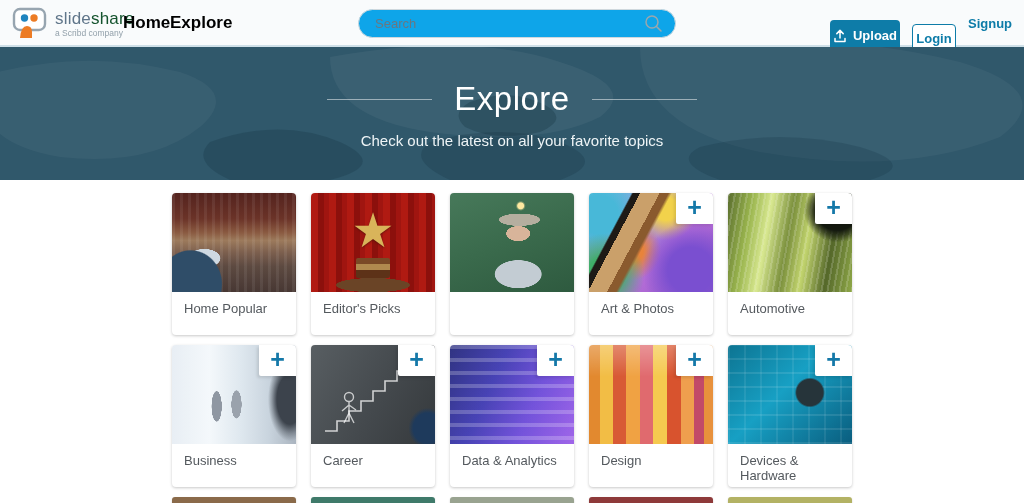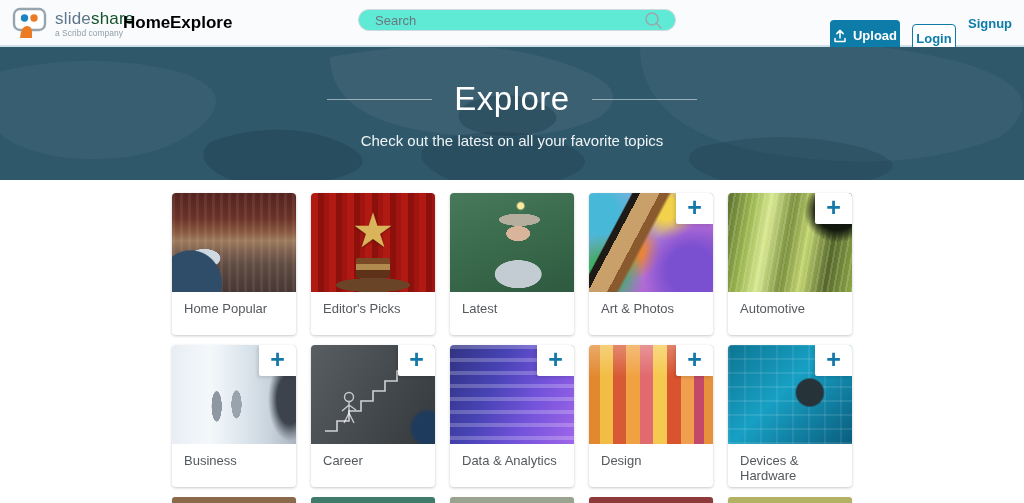--- a/index.html
+++ b/index.html
@@ -20,21 +20,21 @@
   .logo-text{display:flex;flex-direction:column;line-height:1;}
   .brand{font-size:17px;letter-spacing:.2px;}
   .brand .slide{color:#60768a;font-weight:400;}
   .brand .share{color:#14532d;font-weight:400;}
   .tagline{font-size:8.5px;color:#93a1ab;margin-top:2px;}
   .nav-link{position:absolute;top:0;height:45px;line-height:45px;font-size:17px;font-weight:700;
             color:#000000;cursor:pointer;}
   .nav-home{left:123px;}
   .nav-explore{left:170px;}
 
-  .searchbar{position:absolute;left:358px;top:9px;width:318px;height:22px;background:#5eead4;
+  .searchbar{position:absolute;left:358px;top:9px;width:318px;height:29px;background:#0ea5e9;
              border:1px solid #cfd8dd;border-radius:15px;display:flex;align-items:center;}
   .searchbar input{flex:1;border:none;outline:none;background:transparent;font-size:13px;
                    color:#3a4750;padding:0 8px 0 16px;font-family:inherit;}
   .searchbar input::placeholder{color:#6b7780;}
   .search-icon{margin-right:12px;display:flex;align-items:center;}
 
   .upload-btn{position:absolute;left:830px;top:8px;width:70px;height:31px;background:var(--accent);
               color:#fff;border:none;border-radius:4px;font-size:13px;font-weight:700;
               display:flex;align-items:center;justify-content:center;gap:6px;cursor:pointer;font-family:inherit;margin-top:12px;}
   .login-btn{position:absolute;left:912px;top:24px;width:44px;height:29px;background:#fff;
@@ -194,21 +194,20 @@
     <div class="card">
       <div class="card-img img-editors-picks">
         <span class="trophy-star">★</span>
         <div class="trophy-base"></div>
       </div>
       <div class="card-label">Editor's Picks</div>
     </div>
 
     <div class="card">
       <div class="card-img img-latest"></div>
-      <div class="card-label">Latest</div>
     </div>
 
     <div class="card">
       <div class="card-img img-art-photos"></div>
       <button class="plus-btn">
         <span>+</span>
       </button>
       <div class="card-label">Art &amp; Photos</div>
     </div>
 

